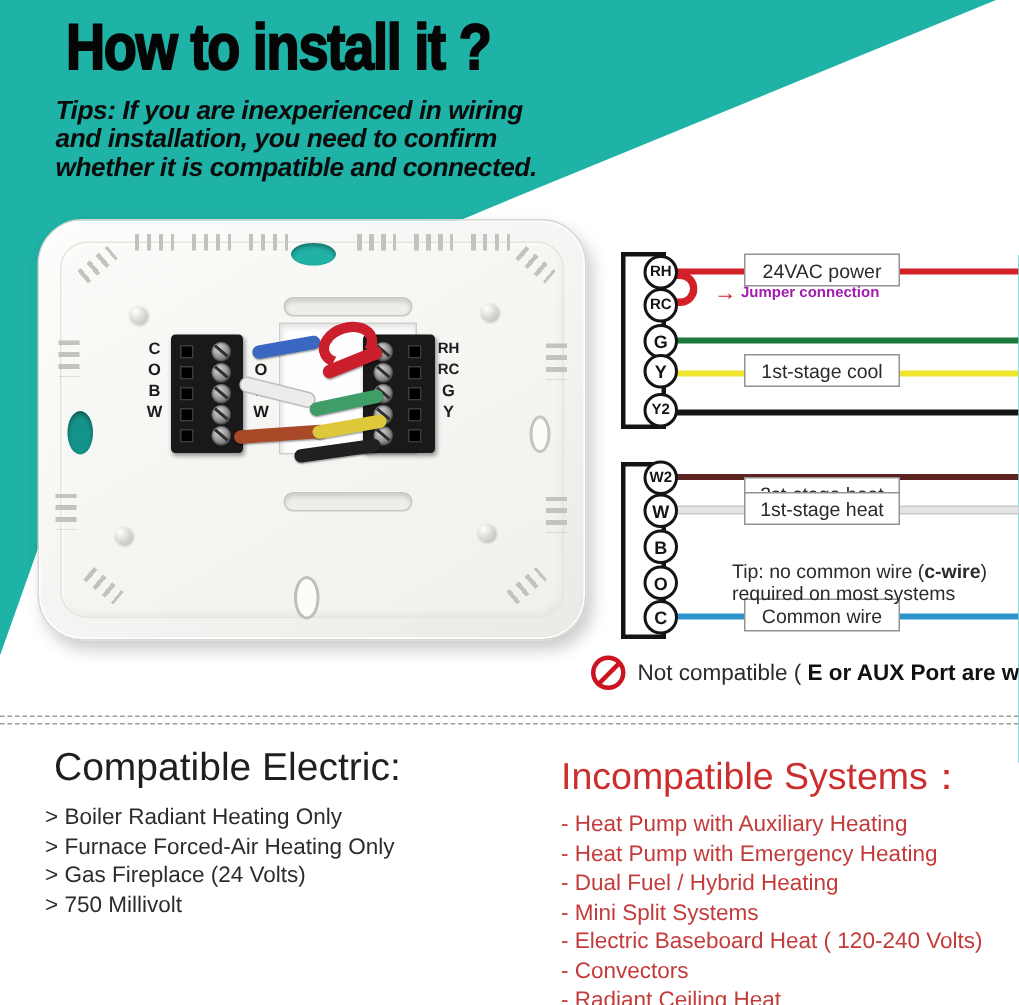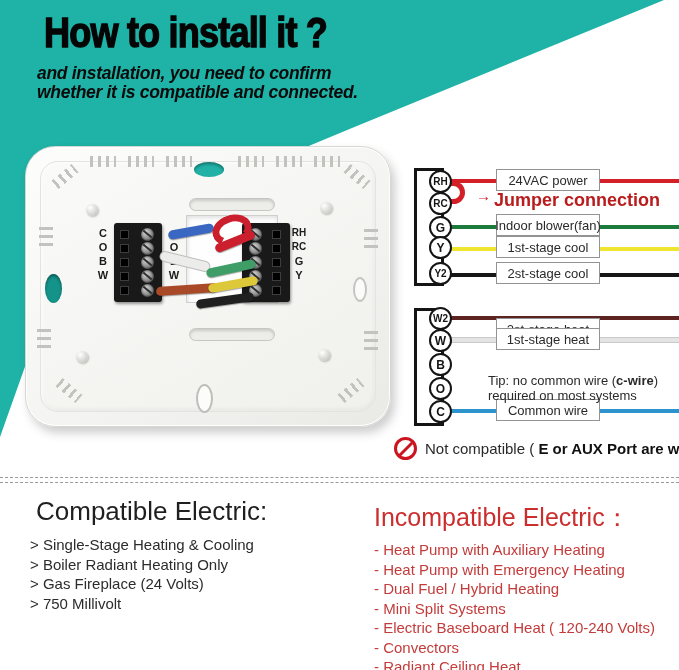--- a/index.html
+++ b/index.html
@@ -74,22 +74,22 @@
     justify-content:center; font-size:12px; font-weight:bold; color:#141414; }
   .term.small { font-size:10px; }
   .wline { position:absolute; left:32px; right:0; height:4px; z-index:1; }
   .wbox { position:absolute; left:88px; width:104px; height:22px; background:#fff;
     border:1px solid #939393; z-index:2; display:flex; align-items:center; justify-content:center;
     font-size:13px; color:#2a2a2a; white-space:nowrap; }
   .jumper { position:absolute; left:40px; top:21px; width:17px; height:23px;
     border:5px solid #d32028; border-left:none; border-radius:0 14px 14px 0; z-index:2; }
   .jarrow { position:absolute; left:68px; top:27px; color:#d32028; font-size:15px;
     font-weight:bold; z-index:3; }
-  .jlabel { position:absolute; left:86px; top:30px; font-size:18px; font-weight:bold;
-    color:#b91c1c; z-index:3; white-space:nowrap; }
+  .jlabel { position:absolute; left:86px; top:30px; font-size:10px; font-weight:bold;
+    color:#a21caf; z-index:3; white-space:nowrap; }
   .tiptext { position:absolute; left:80px; top:213px; font-size:13px; color:#2a2a2a;
     line-height:15px; z-index:3; white-space:nowrap; }
 
   
   .notsup { position:absolute; left:394px; top:437px; z-index:2; display:flex; align-items:center; }
   .no-icon { position:relative; width:23px; height:23px; border:3px solid #cc1420;
     border-radius:50%; margin-right:8px; flex:none; }
   .no-icon::after { content:""; position:absolute; left:-1px; top:8px; width:19px; height:3px;
     background:#cc1420; transform:rotate(-45deg); }
   .notsup .txt { font-size:15px; color:#2a2a2a; white-space:nowrap; }
@@ -107,20 +107,21 @@
   .incompat-list { position:absolute; left:374px; top:540px; font-size:15px; color:#c43b3b;
     line-height:19.5px; z-index:2; white-space:nowrap; }
 </style>
 </head>
 <body>
 
 <div class="teal-bg"></div>
 
 <div class="title">How to install it ?</div>
 <div class="tips">
+  <div>Tips: If you are inexperienced in wiring</div>
   <div>and installation, you need to confirm</div>
   <div>whether it is compatible and connected.</div>
 </div>
 
 <div class="plate">
   <div class="plate-inner"></div>
 
   <div class="vent-v" style="left:64px;top:9px"></div>
   <div class="vent-v" style="left:102px;top:9px"></div>
   <div class="vent-v" style="left:140px;top:9px"></div>
@@ -205,23 +206,21 @@
   <div class="wline" style="top:113px;background:#161616"></div>
   <div class="jumper"></div>
   <div class="term small" style="top:10px">RH</div>
   <div class="term small" style="top:32px">RC</div>
   <div class="term" style="top:56px">G</div>
   <div class="term" style="top:76px">Y</div>
   <div class="term small" style="top:102px">Y2</div>
   <div class="wbox" style="top:9px">24VAC power</div>
   <div class="jarrow">→</div>
   <div class="jlabel">Jumper connection</div>
-  <div class="wbox" style="top:54px">Indoor blower(fan)</div>
   <div class="wbox" style="top:76px">1st-stage cool</div>
-  <div class="wbox" style="top:102px">2st-stage cool</div>
 
   <div class="bracket" style="top:148px;height:118px"></div>
   <div class="wline" style="top:156px;background:#5d2320"></div>
   <div class="wline" style="top:178px;background:#e4e4e4;box-shadow:0 0 0 1px #c9c9c9"></div>
   <div class="wline" style="top:249px;background:#2d93cc"></div>
   <div class="term small" style="top:147px">W2</div>
   <div class="term" style="top:169px">W</div>
   <div class="term" style="top:193px">B</div>
   <div class="term" style="top:217px">O</div>
   <div class="term" style="top:240px">C</div>
@@ -238,28 +237,28 @@
 
 <div class="notsup">
   <span class="no-icon"></span>
   <span class="txt"><span>Not compatible ( </span><b>E or AUX Port are wired</b></span>
 </div>
 
 <div class="sep"></div>
 
 <div class="compat-h">Compatible Electric:</div>
 <div class="compat-list">
-  <div>&gt; Single-Stage Heating &amp; Cooling</div>
   <div>&gt; Boiler Radiant Heating Only</div>
+  <div>&gt; Furnace Forced-Air Heating Only</div>
   <div>&gt; Gas Fireplace (24 Volts)</div>
   <div>&gt; 750 Millivolt</div>
 
 </div>
 
-<div class="incompat-h">Incompatible Electric：</div>
+<div class="incompat-h">Incompatible Systems：</div>
 <div class="incompat-list">
   <div>- Heat Pump with Auxiliary Heating</div>
   <div>- Heat Pump with Emergency Heating</div>
   <div>- Dual Fuel / Hybrid Heating</div>
   <div>- Mini Split Systems</div>
   <div>- Electric Baseboard Heat ( 120-240 Volts)</div>
   <div>- Convectors</div>
   <div>- Radiant Ceiling Heat</div>
 </div>
 

